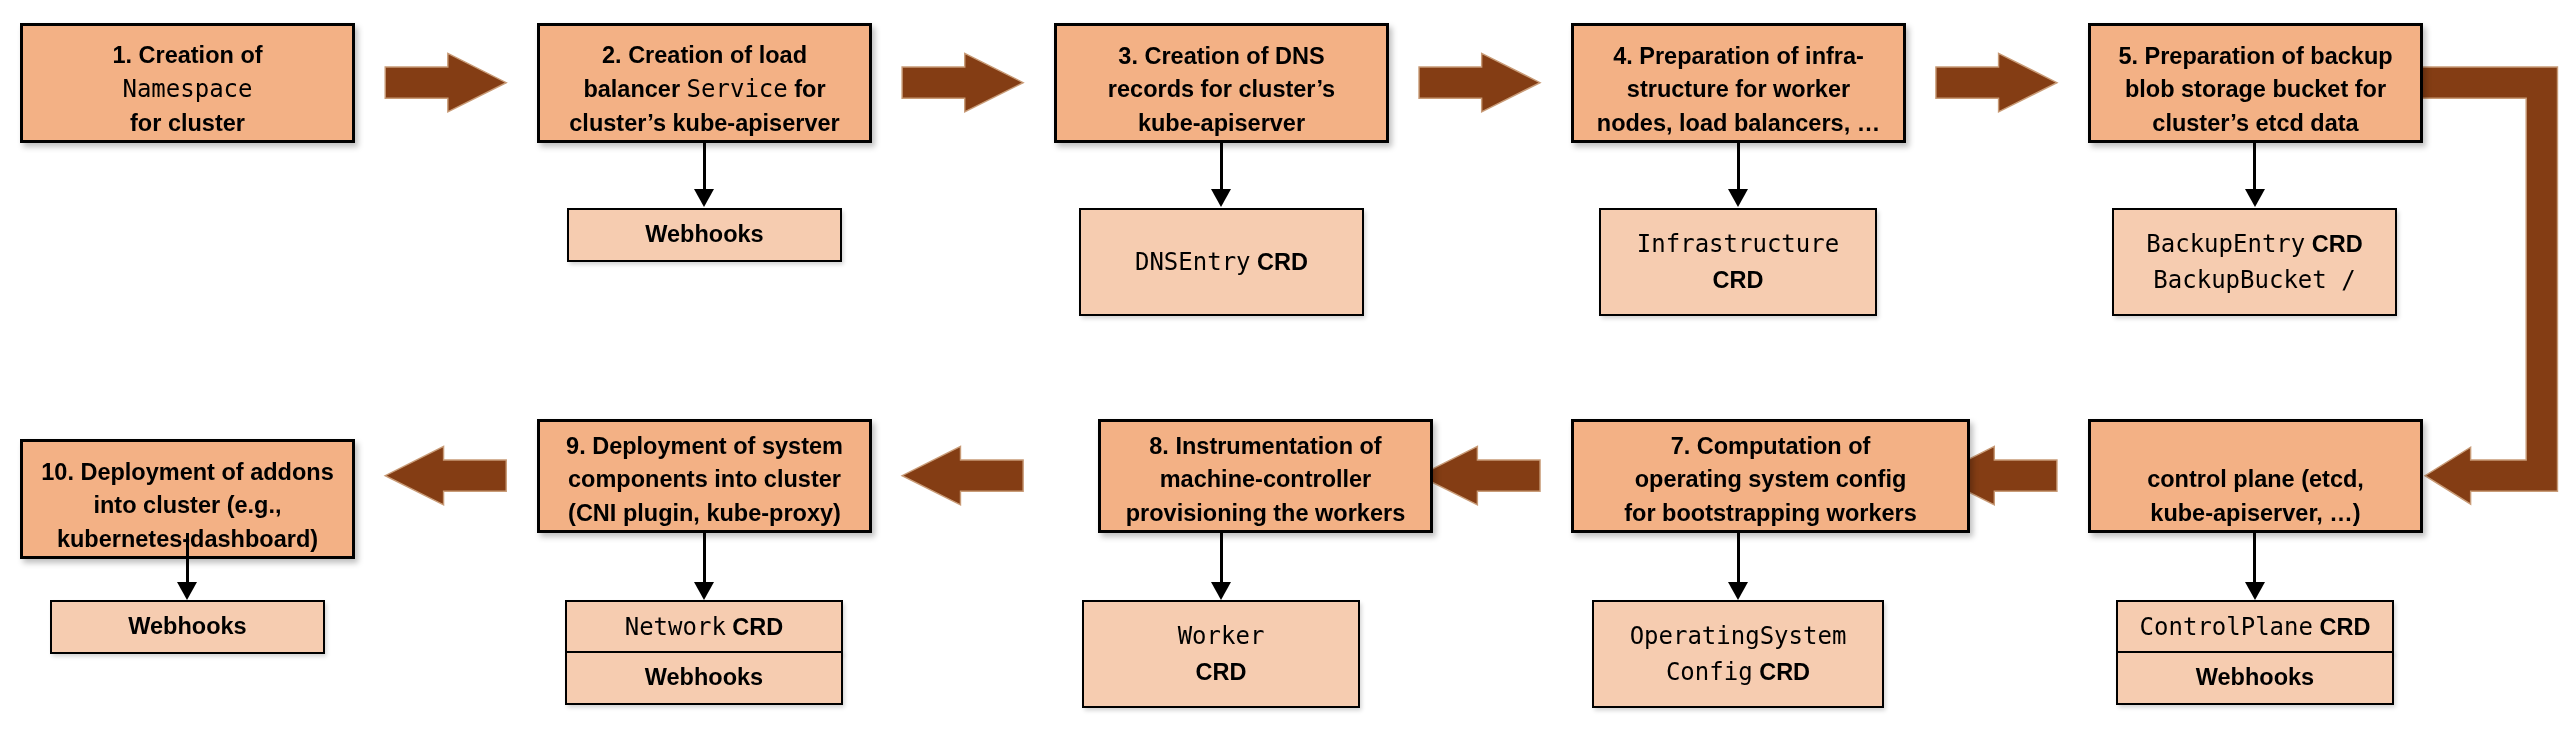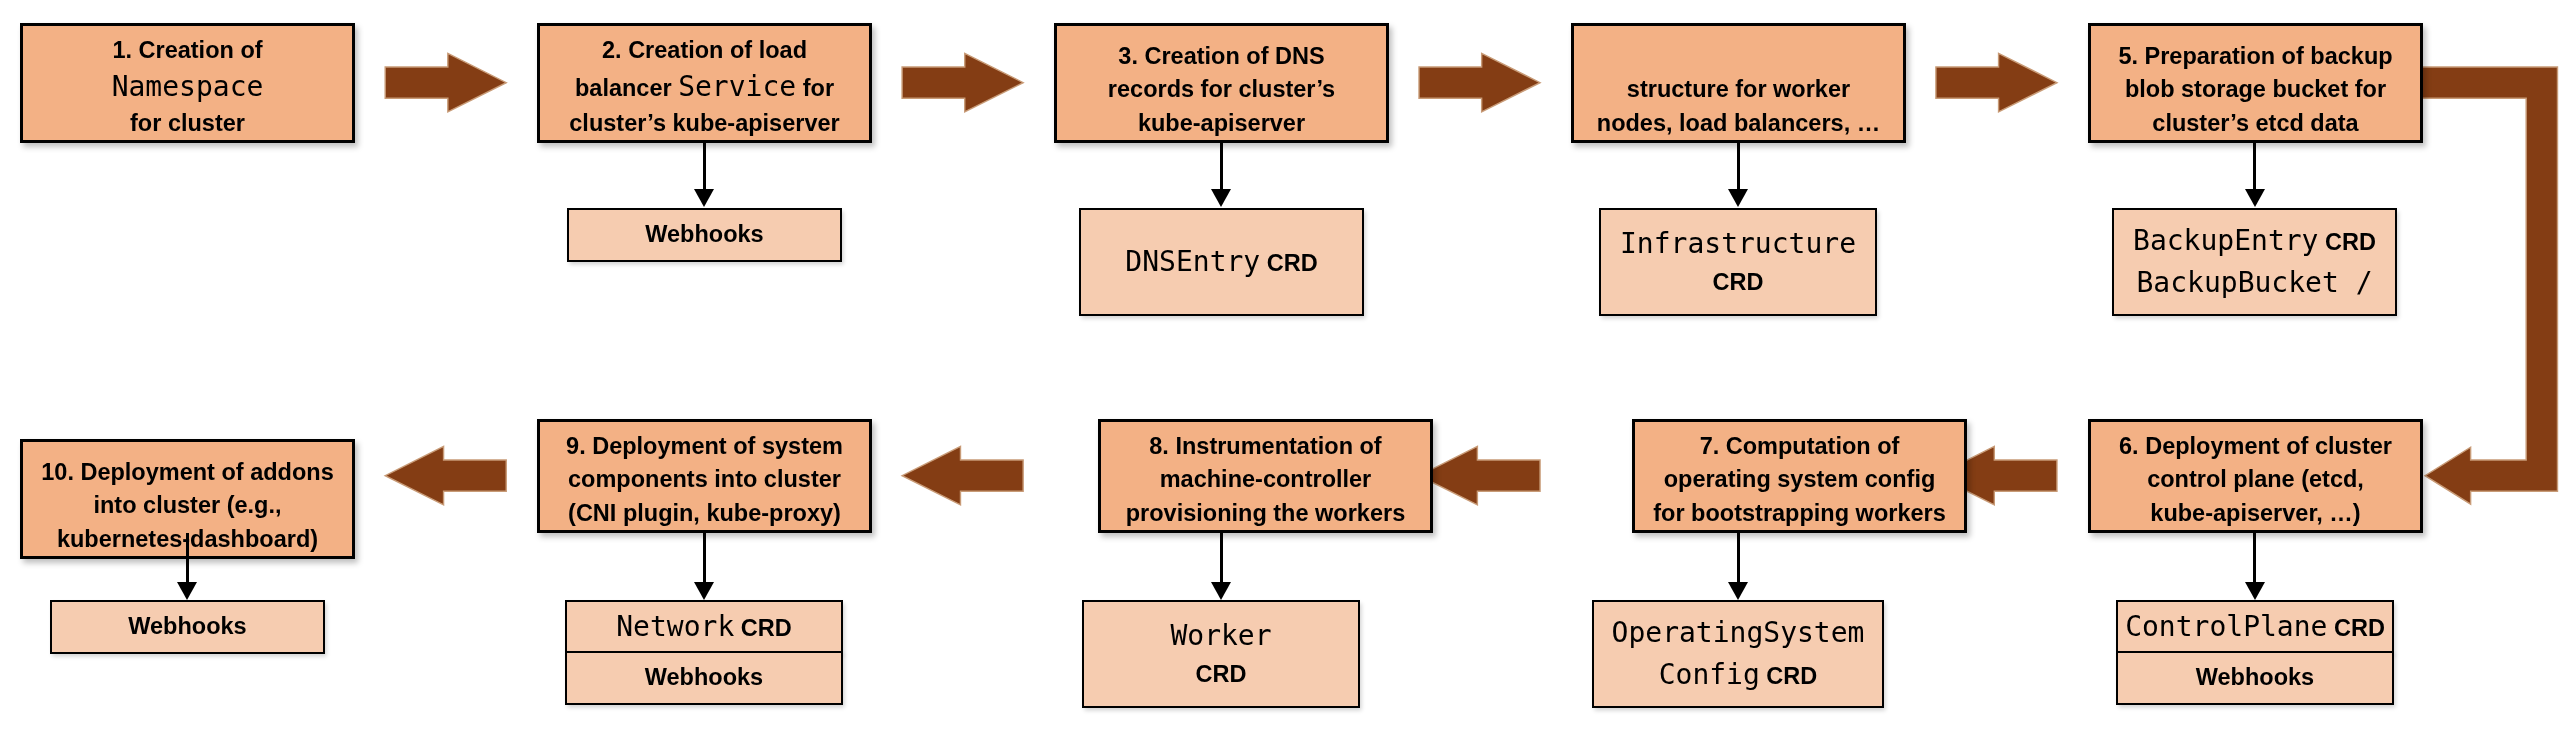--- a/index.html
+++ b/index.html
@@ -41,21 +41,21 @@
     box-shadow:2.1px 2.8px 4.3px rgba(0,0,0,.18);
   }
   .artifactbox .tline{
     font:700 23.5px/1.5 "Liberation Sans",sans-serif;
     color:#000;
     white-space:nowrap;
   }
   .seg-mono{
     font-family:"DejaVu Sans Mono","Liberation Mono",monospace;
     font-weight:400;
-    font-size:28px;
+    font-size:24px;
   }
   .seg-crd{font-weight:700;}
   .cline{
     position:absolute;
     width:2.8px;
     background:#000;
   }
   .chead{
     position:absolute;
     width:0;height:0;
@@ -104,35 +104,35 @@
       <div class="tline"><span class="seg-sans">2. Creation of load</span></div>
       <div class="tline"><span class="seg-sans">balancer </span><span class="seg-mono">Service</span><span class="seg-sans"> for</span></div>
       <div class="tline"><span class="seg-sans">cluster’s kube-apiserver</span></div>
     </div>
   <div class="stepbox" style="left:1054px;top:23px;width:335px;height:120px">
       <div class="tline"><span class="seg-sans">3. Creation of DNS</span></div>
       <div class="tline"><span class="seg-sans">records for cluster’s</span></div>
       <div class="tline"><span class="seg-sans">kube-apiserver</span></div>
     </div>
   <div class="stepbox" style="left:1571px;top:23px;width:335px;height:120px">
+      <div class="tline"><span class="seg-sans">4. Preparation of infra-</span></div>
       <div class="tline"><span class="seg-sans">structure for worker</span></div>
       <div class="tline"><span class="seg-sans">nodes, load balancers, …</span></div>
     </div>
   <div class="stepbox" style="left:2088px;top:23px;width:335px;height:120px">
       <div class="tline"><span class="seg-sans">5. Preparation of backup</span></div>
       <div class="tline"><span class="seg-sans">blob storage bucket for</span></div>
       <div class="tline"><span class="seg-sans">cluster’s etcd data</span></div>
     </div>
 
   <div class="stepbox" style="left:2088px;top:419px;width:335px;height:114px">
-      <div class="tline"><span class="seg-sans">6. Deployment of cluster</span></div>
       <div class="tline"><span class="seg-sans">control plane (etcd,</span></div>
       <div class="tline"><span class="seg-sans">kube-apiserver, …)</span></div>
     </div>
-  <div class="stepbox" style="left:1632px;top:419px;width:335px;height:114px">
+  <div class="stepbox" style="left:1571px;top:419px;width:399px;height:114px">
       <div class="tline"><span class="seg-sans">7. Computation of</span></div>
       <div class="tline"><span class="seg-sans">operating system config</span></div>
       <div class="tline"><span class="seg-sans">for bootstrapping workers</span></div>
     </div>
   <div class="stepbox" style="left:1098px;top:419px;width:335px;height:114px">
       <div class="tline"><span class="seg-sans">8. Instrumentation of</span></div>
       <div class="tline"><span class="seg-sans">machine-controller</span></div>
       <div class="tline"><span class="seg-sans">provisioning the workers</span></div>
     </div>
   <div class="stepbox" style="left:537px;top:419px;width:335px;height:114px">

